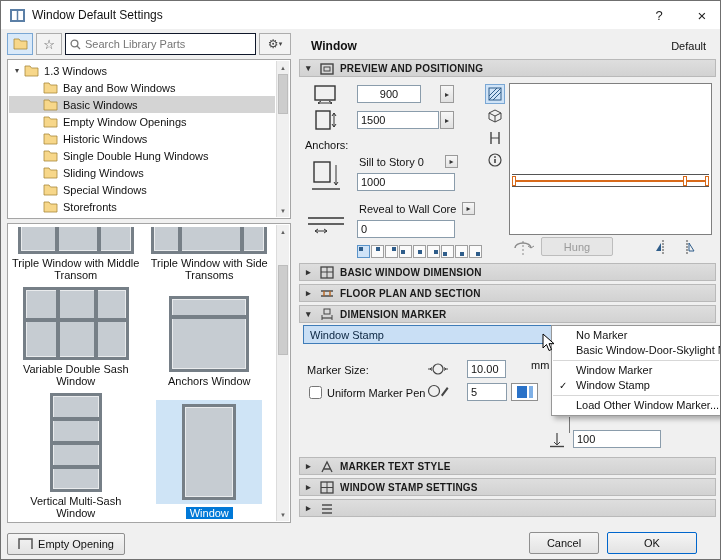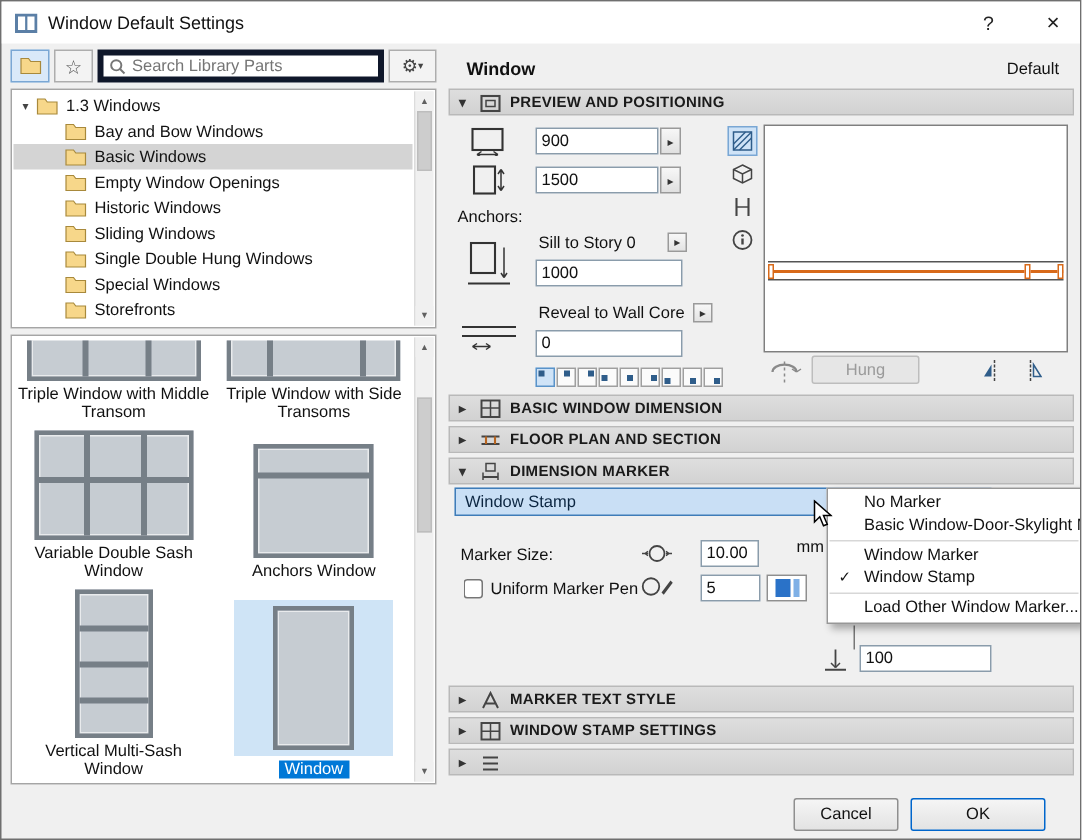--- a/index.html
+++ b/index.html
@@ -6,21 +6,21 @@
   html,body{background:#e8e8e8}
   .dlg{position:relative;width:721px;height:560px;background:#f0f0f0;border:1px solid #6f6f6f;overflow:hidden;font-size:11px;color:#111}
   .abs{position:absolute}
   .titlebar{position:absolute;top:0;left:0;right:0;height:28px;background:#fff;display:flex;align-items:center;padding-left:9px;gap:7px}
   .titlebar .t{font-size:12px}
   .cap{width:36px;height:28px;display:flex;align-items:center;justify-content:center;font-size:13px;color:#222;cursor:default}
   .body{position:absolute;top:28px;left:0;right:0;bottom:0}
   
   .tbtn{width:26px;height:22px;border:1px solid #adadad;background:#f3f3f3;display:flex;align-items:center;justify-content:center}
   .tbtn.active{background:#d9e9f9;border-color:#7aa7d4}
-  .search{height:22px;border:4px solid #0f172a;background:#fff;display:flex;align-items:center;padding:0 4px;gap:4px}
+  .search{height:22px;border:1px solid #0f172a;background:#fff;display:flex;align-items:center;padding:0 4px;gap:4px}
   .search input{border:0;outline:0;flex:1;font-size:11px;color:#333;min-width:0}
   .panel{background:#fff;border:1px solid #a5a5a5}
   .trow{height:17px;display:flex;align-items:center;gap:5px;white-space:nowrap}
   .trow.sel{background:#d4d4d4}
   .sb{position:absolute;top:1px;bottom:1px;right:1px;width:13px;background:#f0f0f0;border-left:1px solid #dcdcdc}
   .sb .ar{height:13px;display:flex;align-items:center;justify-content:center;font-size:6px;color:#606060;background:#f0f0f0}
   .sb .ar.dn{position:absolute;bottom:0;left:0;right:0}
   .sb .th{position:absolute;left:1px;right:1px;background:#cdcdcd;border:1px solid #bdbdbd}
   .tgrid{position:absolute;top:1px;left:1px;right:14px;bottom:1px;display:grid;grid-template-columns:1fr 1fr;grid-template-rows:60px 106px 132px}
   .tcell{display:flex;flex-direction:column;align-items:center;justify-content:flex-end;gap:3px;padding:2px 2px 4px}
@@ -126,27 +126,27 @@
           <div class="trow" style="padding-left:34px">
             <svg width="15" height="12">
                 <path d="M1 1h5l1.5 2H14v8H1z" fill="#f7d78a" stroke="#a8893b" stroke-width="0.8"></path>
               </svg>
             <span>Historic Windows</span>
           </div>
           <div class="trow" style="padding-left:34px">
             <svg width="15" height="12">
                 <path d="M1 1h5l1.5 2H14v8H1z" fill="#f7d78a" stroke="#a8893b" stroke-width="0.8"></path>
               </svg>
+            <span>Single Double Hung Windows</span>
+          </div>
+          <div class="trow" style="padding-left:34px">
+            <svg width="15" height="12">
+                <path d="M1 1h5l1.5 2H14v8H1z" fill="#f7d78a" stroke="#a8893b" stroke-width="0.8"></path>
+              </svg>
             <span>Sliding Windows</span>
-          </div>
-          <div class="trow" style="padding-left:34px">
-            <svg width="15" height="12">
-                <path d="M1 1h5l1.5 2H14v8H1z" fill="#f7d78a" stroke="#a8893b" stroke-width="0.8"></path>
-              </svg>
-            <span>Single Double Hung Windows</span>
           </div>
           <div class="trow" style="padding-left:34px">
             <svg width="15" height="12">
                 <path d="M1 1h5l1.5 2H14v8H1z" fill="#f7d78a" stroke="#a8893b" stroke-width="0.8"></path>
               </svg>
             <span>Special Windows</span>
           </div>
           <div class="trow" style="padding-left:34px">
             <svg width="15" height="12">
                 <path d="M1 1h5l1.5 2H14v8H1z" fill="#f7d78a" stroke="#a8893b" stroke-width="0.8"></path>
@@ -210,20 +210,26 @@
             <div class="tlabel sel">Window</div>
           </div>
         </div>
         <div class="sb">
           <div class="ar">▲</div>
           <div class="th" style="top:40px;height:90px"></div>
           <div class="ar dn">▼</div>
         </div>
       </div>
 
+      <button class="btn abs" style="left:6px;top:504px;width:118px;height:22px">
+        <svg width="15" height="12">
+            <path d="M1 11V1h13v10" fill="none" stroke="#555" stroke-width="1.5"></path>
+          </svg>
+        <span>Empty Opening</span>
+      </button>
     </div>
 
     <div class="abs" style="left:298px;top:4px;width:417px;height:524px">
 
       <span class="lbl" style="left:12px;top:6px;font-weight:bold;font-size:12px">Window</span>
       <span class="lbl" style="right:10px;top:7px">Default</span>
 
       <div class="sec" style="top:26px">
         <span class="arr">▾</span>
         <svg width="14" height="13">
@@ -232,21 +238,21 @@
           </svg>
         <span>PREVIEW AND POSITIONING</span>
       </div>
 
       <div class="abs" style="left:0;top:46px;width:417px;height:182px">
 
         <svg class="abs" style="left:14px;top:5px" width="24" height="20">
             <rect x="2" y="2" width="20" height="14" fill="none" stroke="#333" stroke-width="1.4"></rect>
             <path d="M5 19h14M5 19l3-2M5 19l3 2M19 19l-3-2M19 19l-3 2" stroke="#333" fill="none"></path>
           </svg>
-        <input class="inp" style="left: 58px; top: 6px; width: 82px;" value="900">
+        <input class="inp" style="left: 58px; top: 6px; width: 64px; text-align: center;" value="900">
         <div class="sbtn" style="left:141px;top:6px">▸</div>
 
         <svg class="abs" style="left:16px;top:30px" width="22" height="22">
             <rect x="1" y="2" width="14" height="18" fill="none" stroke="#333" stroke-width="1.4"></rect>
             <path d="M19 4v14M19 4l-2 3M19 4l2 3M19 18l-2-3M19 18l2-3" stroke="#333" fill="none"></path>
           </svg>
         <input class="inp" style="left: 58px; top: 32px; width: 82px;" value="1500">
         <div class="sbtn" style="left:141px;top:32px">▸</div>
 
         <span class="lbl" style="left:6px;top:60px">Anchors:</span>

